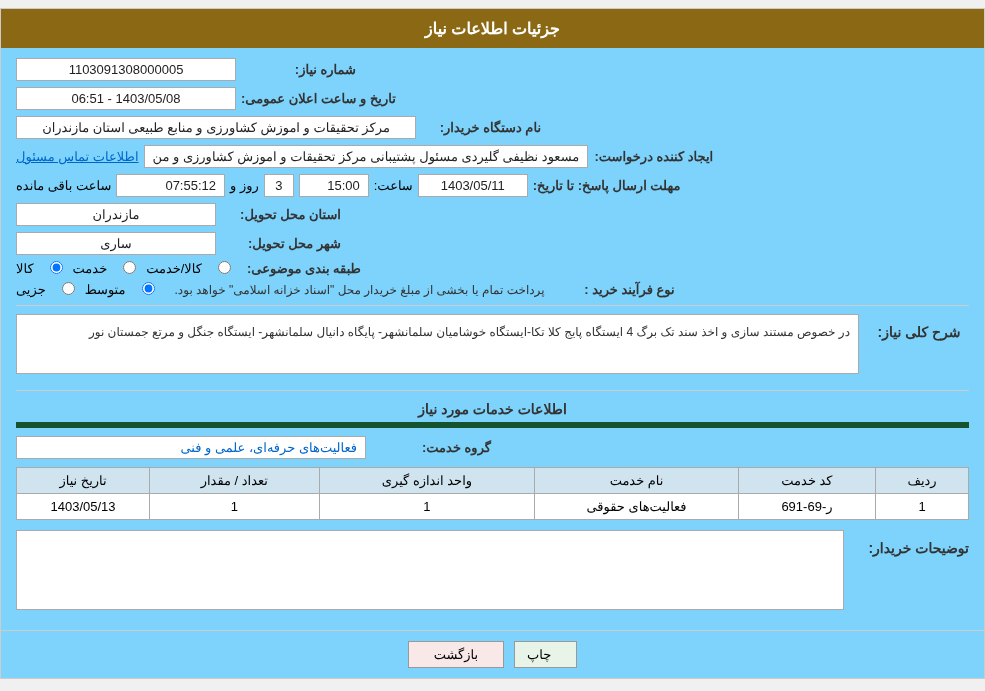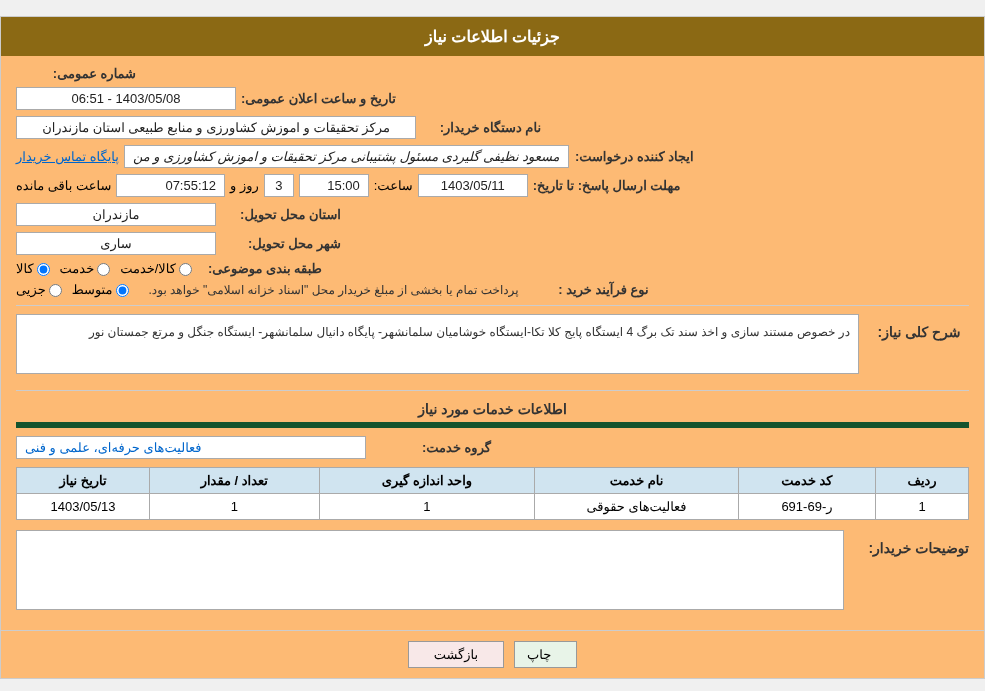--- a/index.html
+++ b/index.html
@@ -4,22 +4,22 @@
   <style>
     * { box-sizing: border-box; margin: 0; padding: 0; }
     body {
       font-family: Tahoma, Arial, sans-serif;
       font-size: 13px;
       background: #f0f0f0;
       direction: rtl;
     }
     .page-wrapper {
       max-width: 985px;
-      margin: 16px auto;
-      background: #fdba74;
+      margin: 8px auto;
+      background: #7dd3fc;
       border: 1px solid #ccc;
     }
     .page-header {
       background: #8B6914;
       color: #fff;
       text-align: center;
       padding: 10px;
       font-size: 16px;
       font-weight: bold;
     }
@@ -77,22 +77,22 @@
       margin-bottom: 6px;
       gap: 10px;
     }
     .radio-group {
       display: flex;
       align-items: center;
       gap: 10px;
     }
     .radio-item {
       display: flex;
-      align-items: flex-end;
-      gap: 3px;
+      align-items: flex-start;
+      gap: 16px;
     }
 
     .process-row {
       display: flex;
       align-items: center;
       justify-content: flex-end;
       margin-bottom: 6px;
       gap: 10px;
     }
     .payment-note {
@@ -122,35 +122,35 @@
       justify-content: flex-end;
       margin-bottom: 8px;
       gap: 5px;
     }
     .service-group-value {
       border: 1px solid #aaa;
       padding: 3px 8px;
       min-width: 350px;
       background: #fff;
       color: #0066cc;
-      text-align: left;
+      text-align: right;
       cursor: pointer;
     }
 
     table.services-table {
       width: 100%;
       border-collapse: collapse;
       margin-bottom: 10px;
     }
     table.services-table th {
       background: #d0e4f0;
       border: 1px solid #aaa;
       padding: 5px 8px;
       text-align: center;
-      font-weight: bold;
+      font-weight: normal;
     }
     table.services-table td {
       border: 1px solid #aaa;
       padding: 5px 0;
       text-align: center;
       background: #fff;
     }
     table.services-table tr:nth-child(even) td {
       background: #f9f9f9;
     }
@@ -209,37 +209,38 @@
 
 <div class="page-wrapper">
 
   <div class="page-header">
     <span>جزئیات اطلاعات نیاز</span>
   </div>
 
   <div class="content">
 
     <div class="info-row">
-      <span class="info-label">شماره عمومی:</span>
+      <span class="info-label">شماره نیاز:</span>
+      <span class="info-value" style="min-width:220px;">1103091308000005</span>
     </div>
 
     <div class="info-row" style="gap:5px;">
       <span class="info-label">تاریخ و ساعت اعلان عمومی:</span>
       <span class="info-value" style="min-width:220px;">1403/05/08 - 06:51</span>
     </div>
 
     <div class="info-row" style="gap:5px;">
       <span class="info-label">نام دستگاه خریدار:</span>
       <span class="info-value wide">مرکز تحقیقات و اموزش کشاورزی و منابع طبیعی استان مازندران</span>
     </div>
 
     <div class="info-row" style="gap:5px;">
       <span class="info-label">ایجاد کننده درخواست:</span>
-      <span class="info-value" style="min-width:380px; text-align:left;font-style:italic;">مسعود نظیفی گلیردی مسئول پشتیبانی مرکز تحقیقات و اموزش کشاورزی و من</span>
-      <span class="link-text">پایگاه تماس خریدار</span>
+      <span class="info-value" style="min-width:380px; text-align:left;">مسعود نظیفی گلیردی مسئول پشتیبانی مرکز تحقیقات و اموزش کشاورزی و من</span>
+      <span class="link-text">اطلاعات تماس مسئول</span>
     </div>
 
     <div class="date-row">
       <span class="info-label">مهلت ارسال پاسخ: تا تاریخ:</span>
       <span class="date-box" style="min-width:110px;">1403/05/11</span>
       <span>ساعت:</span>
       <span class="date-box" style="min-width:70px;text-align:right;">15:00</span>
       <span class="date-box" style="min-width:30px;">3</span>
       <span>روز و</span>
       <span class="date-box" style="min-width:80px;padding-left:48px;">07:55:12</span>

